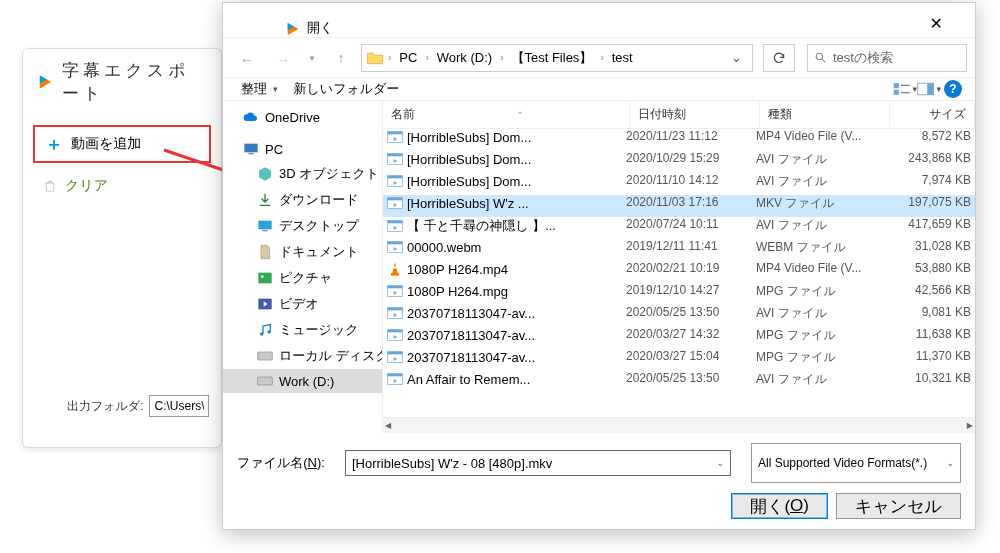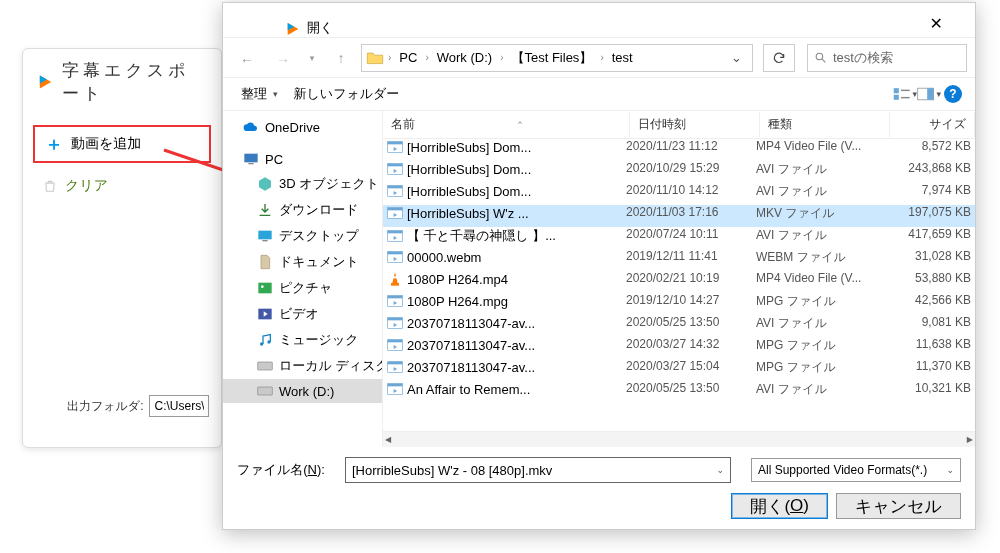--- a/index.html
+++ b/index.html
@@ -27,21 +27,21 @@
 
 .navbar { height: 40px; border-top: 1px solid #eee; display: flex; align-items: center; padding: 0 8px; gap: 4px; }
 .nav-arrow { width: 32px; height: 28px; display: flex; align-items: center; justify-content: center; color: #999; font-size: 14px; }
 .path-box { flex: 1; height: 28px; border: 1px solid #ccc; display: flex; align-items: center; padding: 0 4px; font-size: 13px; gap: 2px; }
 .path-seg { padding: 2px 4px; display: flex; align-items: center; }
 .path-sep { color: #888; font-size: 10px; padding: 0 2px; }
 .path-dd { margin-left: auto; padding: 0 6px; color: #555; }
 .refresh-btn { width: 32px; height: 28px; border: 1px solid #ccc; display: flex; align-items: center; justify-content: center; margin-left: 6px; }
 .search-box { width: 160px; height: 28px; border: 1px solid #ccc; display: flex; align-items: center; padding: 0 6px; margin-left: 8px; font-size: 13px; gap: 6px; color: #666; }
 
-.toolbar { height: 34px; border-top: 1px solid #eee; border-bottom: 1px solid #eee; display: flex; align-items: center; padding: 0 10px; font-size: 13px; }
+.toolbar { height: 24px; border-top: 1px solid #eee; border-bottom: 1px solid #eee; display: flex; align-items: center; padding: 0 10px; font-size: 13px; }
 .tool-item { padding: 4px 8px; display: flex; align-items: center; gap: 4px; cursor: pointer; }
 .tool-spacer { flex: 1; }
 .tool-icon { width: 24px; height: 24px; display: flex; align-items: center; justify-content: center; }
 .help-icon { width: 18px; height: 18px; border-radius: 50%; background: #0a7cd8; color: #fff; font-size: 12px; font-weight: bold; display: flex; align-items: center; justify-content: center; }
 
 .body-area { flex: 1; display: flex; min-height: 0; }
 .tree { width: 160px; border-right: 1px solid #eee; padding: 4px 0; overflow: hidden; font-size: 13px; }
 .tree-item { padding: 4px 8px 4px 20px; display: flex; align-items: center; gap: 6px; white-space: nowrap; cursor: pointer; }
 .tree-item.selected { background: #ddd; }
 .tree-item.indent2 { padding-left: 34px; }
@@ -63,21 +63,21 @@
 .file-row .col-size { color: #555; font-size: 12px; }
 .file-icon { width: 16px; height: 16px; flex-shrink: 0; }
 .hscroll { height: 16px; background: #f4f4f4; border-top: 1px solid #eee; position: relative; display: flex; align-items: center; justify-content: space-between; padding: 0 2px; }
 .hscroll .tri { font-size: 8px; color: #666; }
 
 .footer { padding: 10px 14px; display: flex; flex-direction: column; gap: 10px; }
 .fn-row { display: flex; align-items: center; gap: 20px; font-size: 13px; }
 .fn-row label { white-space: nowrap; }
 .fn-row label u { text-decoration: underline; }
 .fn-input { flex: 1; height: 24px; border: 1px solid #666; padding: 12px 6px; font-size: 13px; display: flex; align-items: center; justify-content: space-between; }
-.filter-dd { width: 210px; height: 24px; border: 1px solid #999; padding: 0 6px; font-size: 12px; display: flex; align-items: center; justify-content: space-between; }
+.filter-dd { width: 210px; height: 40px; border: 1px solid #999; padding: 0 6px; font-size: 12px; display: flex; align-items: center; justify-content: space-between; }
 .btn-row { display: flex; justify-content: flex-end; gap: 8px; }
 .btn { height: 26px; padding: 0 18px; border: 1px solid #999; background: #e9e9e9; font-size: 17px; cursor: pointer; display: flex; align-items: center; }
 .btn.primary { border: 1px solid #0a7cd8; box-shadow: inset 0 0 0 1px #7ab8e8; }
 
 .dd-caret { font-size: 9px; color: #555; margin-left: 2px; }
 .folder-ico { width: 18px; height: 14px; }
 </style>
 </head>
 <body>
 

